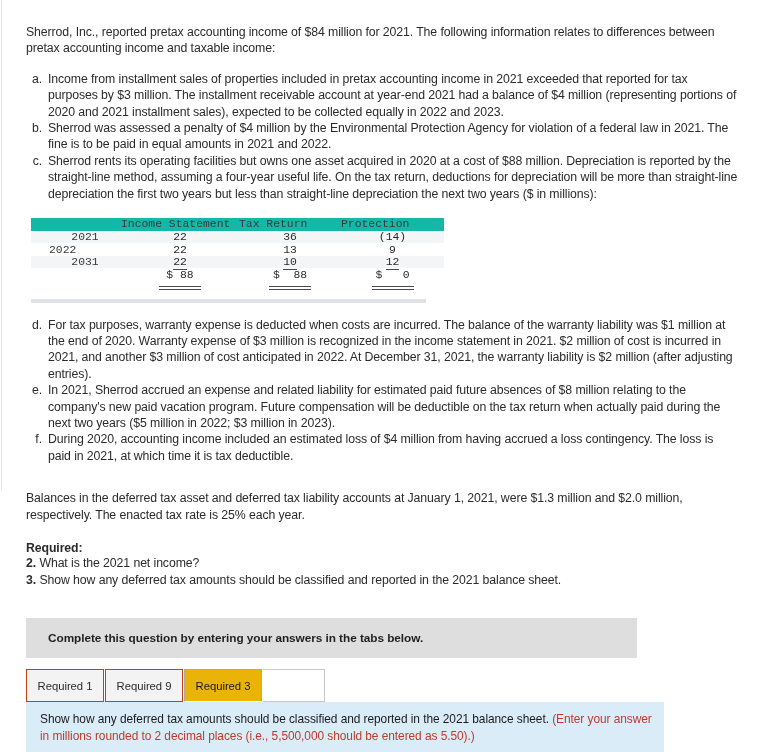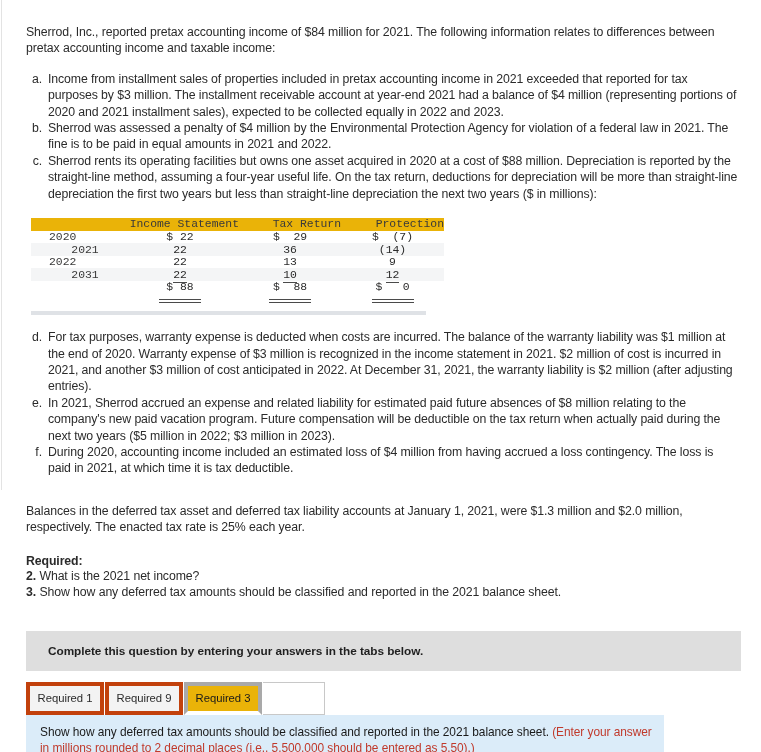--- a/index.html
+++ b/index.html
@@ -80,21 +80,21 @@
     font-size: 11.4px;
     width: 395px;
     table-layout: fixed;
   }
   table.dep td, table.dep th {
     padding: 0;
     height: 12.6px;
     font-weight: normal;
     white-space: pre;
   }
-  table.dep tr.head td { background: #eab308; color: #3a3a3a; text-align: right; }
+  table.dep tr.head td { background: #14b8a6; color: #3a3a3a; text-align: left; }
   table.dep tr.shade td { background: #f4f5f6; text-align: center; }
   table.dep td.yr { width: 72px; padding-left: 18px; color: #3a3a3a; }
   table.dep td.c1 { width: 118px; text-align: center; }
   table.dep td.c2 { width: 102px; text-align: center; }
   table.dep td.c3 { width: 103px; text-align: center; }
   .ul-single { border-bottom: 1px solid #4a4a4a; padding-bottom: 1px; }
   .dbl-rule {
     display: inline-block;
     border-bottom: 1px solid #4a4a4a;
     border-top: 1px solid #4a4a4a;
@@ -129,21 +129,21 @@
     font-size: 12.3px;
     line-height: 16.6px;
     letter-spacing: -0.1px;
   }
   .req-line b { font-weight: bold; }
 
   
   .widget { margin-top: 30px; }
   .complete-bar {
     background: #dedede;
-    width: 715px;
+    width: 611px;
     height: 40px;
     display: flex;
     align-items: center;
     padding-left: 22px;
     box-sizing: border-box;
     font-size: 11.8px;
     font-weight: bold;
     color: #1f1f1f;
     letter-spacing: -0.05px;
   }
@@ -152,21 +152,21 @@
     display: flex;
     align-items: flex-end;
     height: 33px;
     position: relative;
     z-index: 2;
   }
   .tab {
     height: 33px;
     min-width: 78px;
     box-sizing: border-box;
-    border: 4px solid #c2410c;
+    border: 1px solid #c2410c;
     background: #f3f3f3;
     display: flex;
     align-items: center;
     justify-content: center;
     font-size: 11.3px;
     color: #2b2b2b;
     padding: 0 0;
     margin-right: 1px;
     letter-spacing: -0.05px;
   }
@@ -225,26 +225,20 @@
 
   <div class="dep-wrap">
     <table class="dep">
       <tbody>
         <tr class="head">
           <td class="yr"></td>
           <td class="c1">Income Statement</td>
           <td class="c2">Tax Return</td>
           <td class="c3">Protection</td>
         </tr>
-        <tr>
-          <td class="yr">2020</td>
-          <td class="c1">$ 22</td>
-          <td class="c2">$  29</td>
-          <td class="c3">$  (7)</td>
-        </tr>
         <tr class="shade">
           <td class="yr">2021</td>
           <td class="c1">22</td>
           <td class="c2">36</td>
           <td class="c3">(14)</td>
         </tr>
         <tr>
           <td class="yr">2022</td>
           <td class="c1">22</td>
           <td class="c2">13</td>

